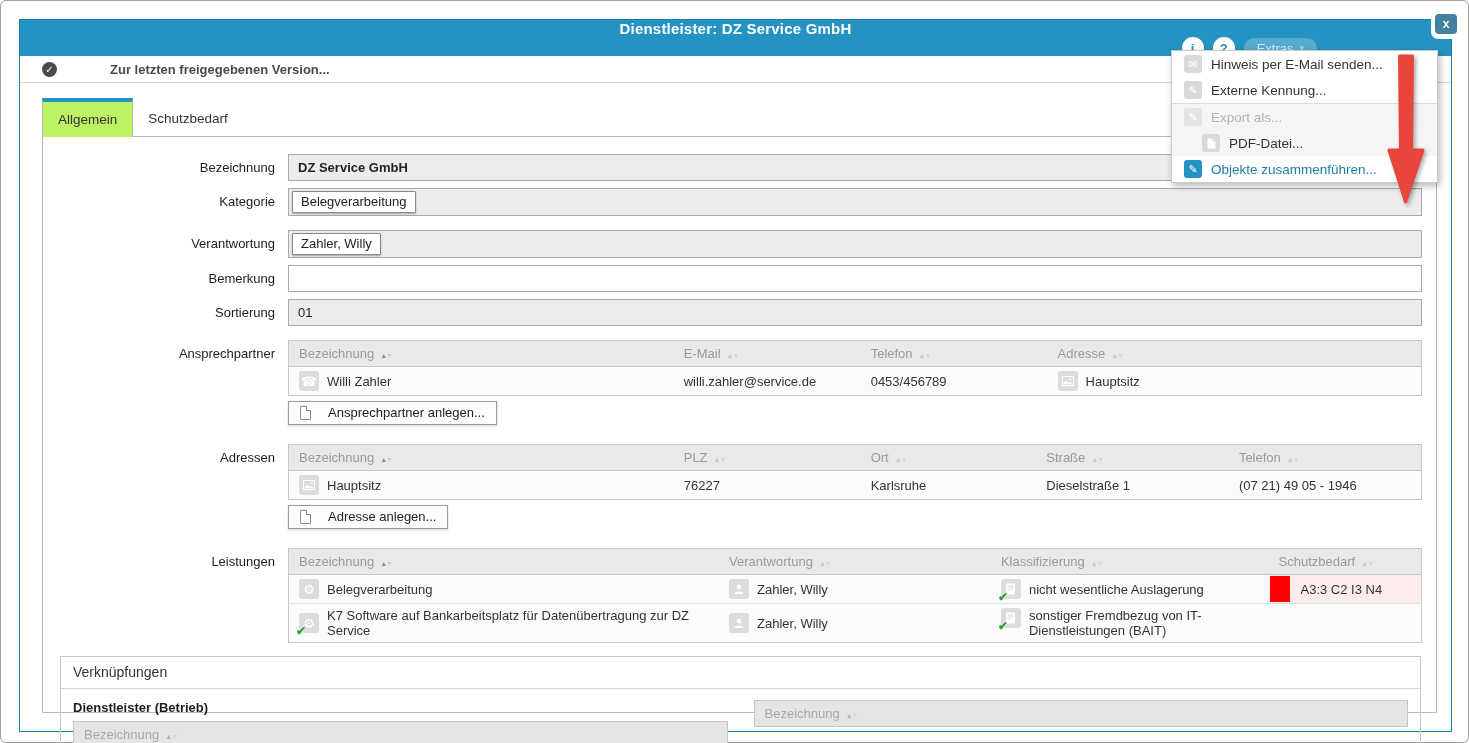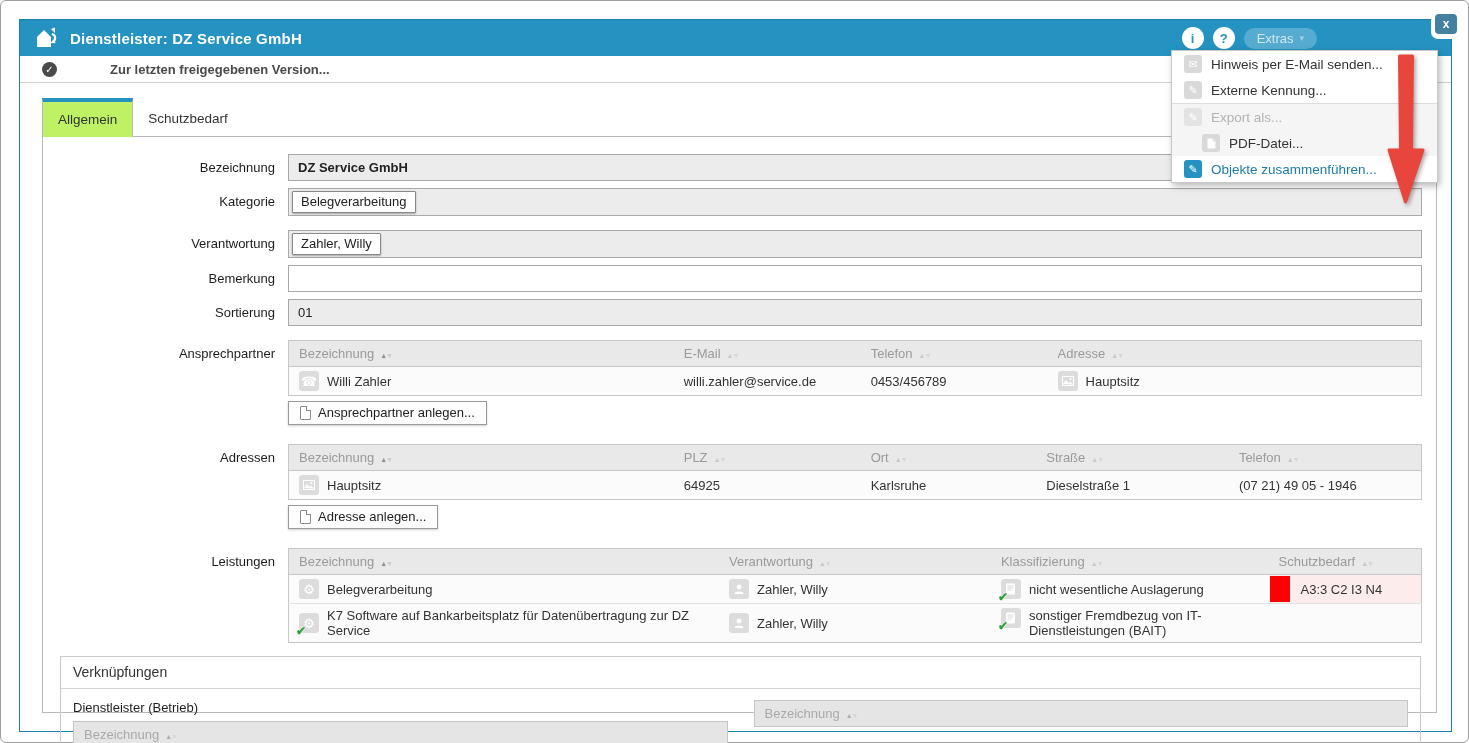--- a/index.html
+++ b/index.html
@@ -1,21 +1,21 @@
 <!DOCTYPE html>
 <html><head>
 <meta charset="utf-8">
 <style>
   * { margin:0; padding:0; box-sizing:border-box; }
   html,body { width:1469px; height:743px; background:#fff; font-family:"Liberation Sans", sans-serif; overflow:hidden; }
   .frame { position:absolute; inset:0; border:1px solid #9e9e9e; border-radius:6px; background:#fff; }
 
   
   .window { position:absolute; left:18px; top:18px; width:1433px; height:713px; border:1px solid #1a7fa9; background:#fff; }
-  .titlebar { height:36px; background:#2493c1; display:flex; align-items:center; padding:0 14px 0 14px; color:#fff; }
+  .titlebar { height:36px; background:#2493c1; display:flex; align-items:center; padding:0 14px 0 14px; color:#fff;flex-direction:column; }
   .house-ic { width:26px; height:24px; margin-right:10px; }
   .title-text { font-size:15px; font-weight:bold; letter-spacing:.2px; }
   .tb-right { margin-left:auto; display:flex; align-items:center; gap:9px; padding-right:120px; }
   .circ-btn { width:22px; height:22px; border-radius:50%; background:#fff; color:#2493c1; font-weight:bold; font-size:13px; display:flex; align-items:center; justify-content:center; cursor:pointer; }
   .extras-btn { background:#55abd0; color:#cfe8f3; border-radius:12px; padding:3px 13px; font-size:13px; display:flex; align-items:center; gap:6px; cursor:pointer; }
   .extras-btn .caret { font-size:9px; color:#9fd0e4; }
   .close-wrap { position:absolute; top:8px; right:7px; width:30px; height:30px; background:#fff; border-radius:7px; display:flex; align-items:center; justify-content:center; z-index:60; }
   .close-btn { width:22px; height:20px; background:#44809f; border-radius:4px; color:#fff; font-size:12px; font-weight:bold; display:flex; align-items:center; justify-content:center; cursor:pointer; }
 
   
@@ -43,32 +43,32 @@
   
   table.dt { width:100%; border-collapse:collapse; border:1px solid #c7c7c7; table-layout:fixed; }
   table.dt th { background:#e9e9e9; color:#9a9a9a; font-weight:normal; text-align:left; font-size:13px; padding:5px 10px; border-bottom:1px solid #c7c7c7; white-space:nowrap; overflow:hidden; }
   table.dt td { background:#fbfbfb; color:#333; font-size:13px; padding:4px 10px; border-top:1px solid #e2e2e2; vertical-align:middle; }
   .sort { font-size:7px; letter-spacing:-1px; margin-left:6px; }
   .sort .up { color:#8d8d8d; } .sort .dn { color:#cccccc; }
   .sort.idle .up { color:#c9c9c9; } .sort.idle .dn { color:#d6d6d6; }
   .cell-ic { display:inline-flex; width:20px; height:20px; background:#dcdcdc; border-radius:3px; color:#fff; font-size:13px; align-items:center; justify-content:center; margin-right:8px; vertical-align:middle; position:relative; flex:none; }
   .cell-flex { display:flex; align-items:center; }
   .gcheck { position:absolute; left:-3px; bottom:-5px; color:#2e9e38; font-size:12px; font-weight:bold; text-shadow:0 0 2px #fff; }
-  .addbtn { display:inline-flex; align-items:center; gap:7px; border:1px solid #9a9a9a; background:#fdfdfd; box-shadow:0 1px 2px rgba(0,0,0,.2); padding:3px 11px 4px; font-size:13px; color:#222; margin:5px 0 12px; cursor:pointer; }
+  .addbtn { display:inline-flex; align-items:center; gap:17px; border:1px solid #9a9a9a; background:#fdfdfd; box-shadow:0 1px 2px rgba(0,0,0,.2); padding:3px 11px 4px; font-size:13px; color:#222; margin:5px 0 12px; cursor:pointer; }
   .page-ic { width:11px; height:14px; border:1px solid #8b8b8b; border-radius:1px; background:#fff; position:relative; }
   .page-ic:after { content:""; position:absolute; right:-1px; top:-1px; width:4px; height:4px; background:#fff; border-left:1px solid #8b8b8b; border-bottom:1px solid #8b8b8b; }
   .sb-cell { position:relative; background:#fdecec !important; padding-left:32px !important; }
   .sb-red { position:absolute; left:1px; top:1px; bottom:1px; width:20px; background:#ff0000; }
 
   
   .vk { margin:13px 15px 0 17px; border:1px solid #c9c9c9; }
   .vk-title { font-size:14px; color:#333; padding:7px 12px 8px; border-bottom:1px solid #d4d4d4; }
   .vk-body { display:flex; gap:26px; padding:11px 12px 15px; }
   .vk-col { flex:1; min-width:0; }
-  .vk-label { font-size:13px; font-weight:normal; color:#1d1d1d; margin-bottom:6px; }
+  .vk-label { font-size:13px; font-weight:bold; color:#1d1d1d; margin-bottom:6px; }
   .vk-head { border:1px solid #c5c5c5; background:#e5e5e5; color:#a9a9a9; font-size:13px; padding:5px 10px; }
 
   
   .menu { position:absolute; left:1170px; top:49px; width:267px; background:#fff; border:1px solid #c9c9c9; box-shadow:2px 3px 7px rgba(0,0,0,.28); z-index:50; }
   .mi { display:flex; align-items:center; gap:9px; padding:0 12px; height:26px; font-size:13.5px; color:#333; cursor:pointer; }
   .mi .mic { width:18px; height:18px; border-radius:3px; background:#d9d9d9; color:#fff; font-size:11px; display:flex; align-items:center; justify-content:center; flex:none; }
   .mi.sub-bg { background:#f5f5f5; }
   .mi.disabled { color:#b3b3b3; cursor:default; }
   .mi.disabled .mic { background:#e3e3e3; }
   .mi.indent { padding-left:30px; }
@@ -232,21 +232,21 @@
                       <span class="cell-ic">
                         <svg width="12" height="12" viewBox="0 0 12 12">
                           <rect x="0.5" y="1.5" width="11" height="9" fill="none" stroke="#fff"></rect>
                           <path d="M1 9 L4 5 L6.5 8 L8 6.5 L11 9.5 Z" fill="#fff"></path>
                           <circle cx="8.5" cy="4" r="1" fill="#fff"></circle>
                         </svg>
                       </span>
                       <span>Hauptsitz</span>
                     </span>
                   </td>
-                <td>64925</td>
+                <td>76227</td>
                 <td>Karlsruhe</td>
                 <td>Dieselstraße 1</td>
                 <td>(07 21) 49 05 - 1946</td>
               </tr>
             </tbody>
           </table>
           <div class="addbtn">
               <span class="page-ic"></span>
               <span>Adresse anlegen...</span>
             </div>

